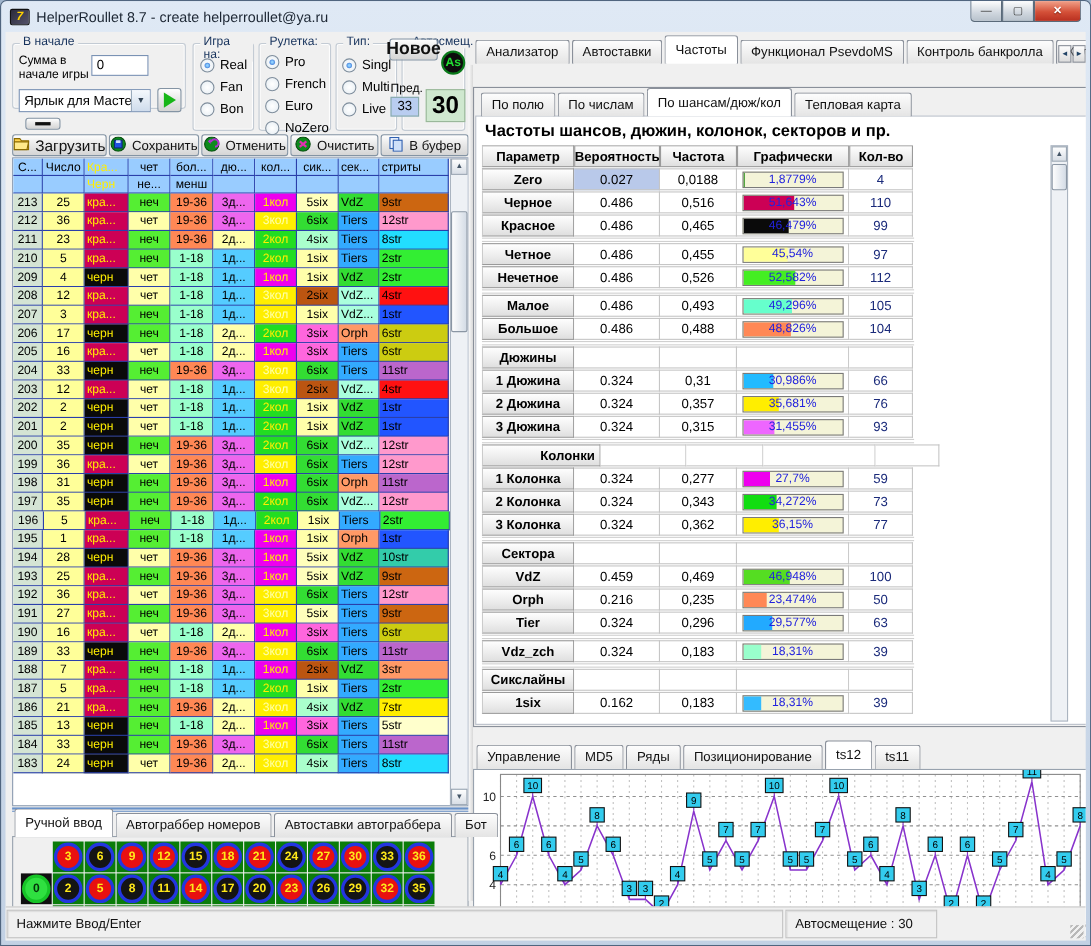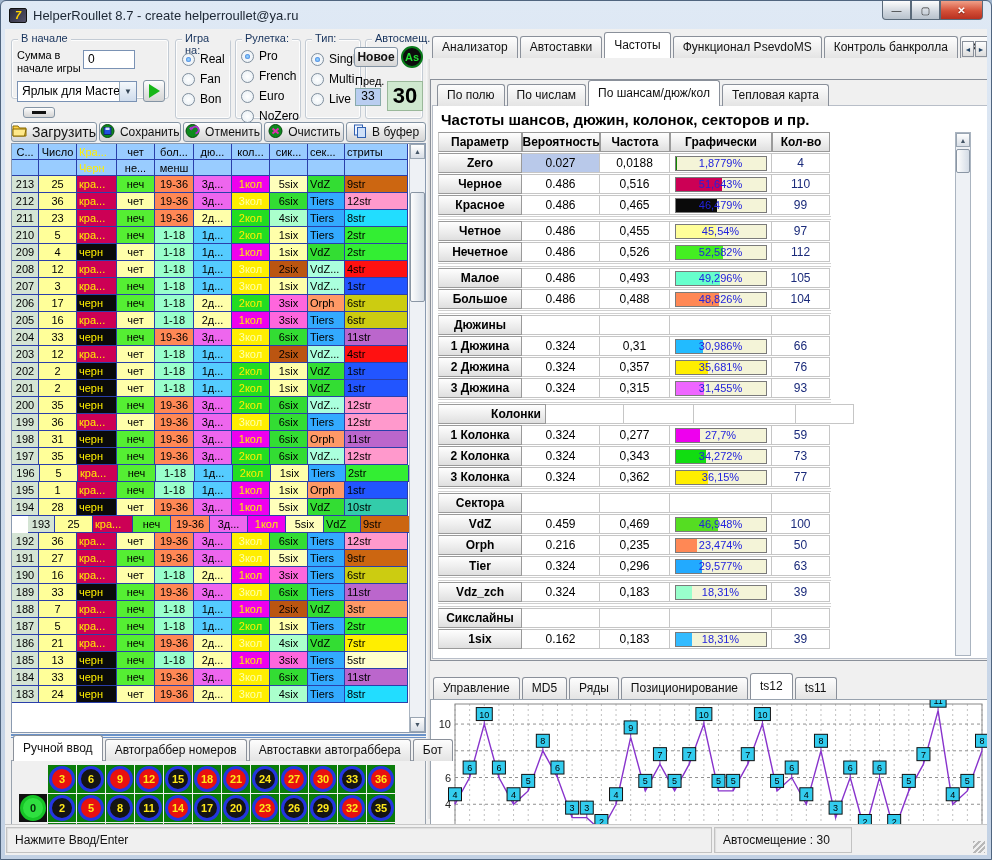--- a/index.html
+++ b/index.html
@@ -194,21 +194,21 @@
           <div class="radio-row">
             <span class="radio"></span>
             <span>Live</span>
           </div>
         </div>
     </div>
 
     <div class="gbox" style="left:360px;top:10px;width:58px;height:80px;">
       <div class="glegend">Автосмещ.</div>
     </div>
-    <div class="btn" style="position:absolute;left:349px;top:18px;width:44px;height:20px;font-weight:bold;font-size:12px;z-index:2;">Новое</div>
+    <div class="btn" style="position:absolute;left:349px;top:6px;width:44px;height:20px;font-weight:bold;font-size:16px;z-index:2;">Новое</div>
     <div class="asbtn" style="left:396px;top:17px;z-index:2;">As</div>
     <div class="lbl" style="left:350px;top:46px;z-index:2;">Пред.</div>
     <div class="prevbox" style="left:350px;top:59px;width:26px;height:18px;z-index:2;">33</div>
     <div class="curbox" style="left:382px;top:52px;width:36px;height:30px;z-index:2;">30</div>
 
     <div id="toolbar" style="position:absolute;left:6px;top:93px;width:415px;height:20px;display:flex;gap:2px;">
         <div class="btn" style="flex: 1 1 0%; height: 20px; font-size: 14px;">
           <span><svg width="15" height="13" viewBox="0 0 15 13">
               <path d="M1 2h5l1.5 2H14v8H1z" fill="#ffd24a" stroke="#8a6a00"></path>
               <path d="M1 5h13l-1.5 7H1z" fill="#ffe98a" stroke="#8a6a00"></path>
@@ -507,21 +507,21 @@
             <div class="s-cell al" style="width: 40px; height: 17px; background: rgb(10, 10, 10); color: rgb(255, 238, 0);">черн</div>
             <div class="s-cell" style="width: 38px; height: 17px; background: rgb(255, 255, 170); color: rgb(0, 0, 0);">чет</div>
             <div class="s-cell" style="width: 39px; height: 17px; background: rgb(255, 136, 85); color: rgb(0, 0, 0);">19-36</div>
             <div class="s-cell" style="width: 38px; height: 17px; background: rgb(238, 102, 238); color: rgb(0, 0, 0);">3д...</div>
             <div class="s-cell" style="width: 38px; height: 17px; background: rgb(238, 0, 238); color: rgb(255, 238, 0);">1кол</div>
             <div class="s-cell" style="width: 38px; height: 17px; background: rgb(255, 255, 187); color: rgb(0, 0, 0);">5six</div>
             <div class="s-cell al" style="width: 37px; height: 17px; background: rgb(51, 221, 51); color: rgb(0, 0, 0);">VdZ</div>
             <div class="s-cell al" style="width: 63px; height: 17px; background: rgb(51, 204, 170); color: rgb(0, 0, 0);">10str</div>
           </div>
           <div class="s-row">
-            <div class="s-cell" style="width: 27px; height: 17px; background: rgb(212, 228, 212); color: rgb(0, 0, 0); margin-left: 16px;">193</div>
+            <div class="s-cell" style="width: 27px; height: 17px; background: rgb(212, 228, 212); color: rgb(0, 0, 0);">193</div>
             <div class="s-cell" style="width: 38px; height: 17px; background: rgb(255, 255, 153); color: rgb(0, 0, 0);">25</div>
             <div class="s-cell al" style="width: 40px; height: 17px; background: rgb(204, 0, 85); color: rgb(255, 238, 0);">кра...</div>
             <div class="s-cell" style="width: 38px; height: 17px; background: rgb(85, 238, 51); color: rgb(0, 0, 0);">неч</div>
             <div class="s-cell" style="width: 39px; height: 17px; background: rgb(255, 136, 85); color: rgb(0, 0, 0);">19-36</div>
             <div class="s-cell" style="width: 38px; height: 17px; background: rgb(238, 102, 238); color: rgb(0, 0, 0);">3д...</div>
             <div class="s-cell" style="width: 38px; height: 17px; background: rgb(238, 0, 238); color: rgb(255, 238, 0);">1кол</div>
             <div class="s-cell" style="width: 38px; height: 17px; background: rgb(255, 255, 187); color: rgb(0, 0, 0);">5six</div>
             <div class="s-cell al" style="width: 37px; height: 17px; background: rgb(51, 221, 51); color: rgb(0, 0, 0);">VdZ</div>
             <div class="s-cell al" style="width: 63px; height: 17px; background: rgb(204, 102, 17); color: rgb(0, 0, 0);">9str</div>
           </div>

